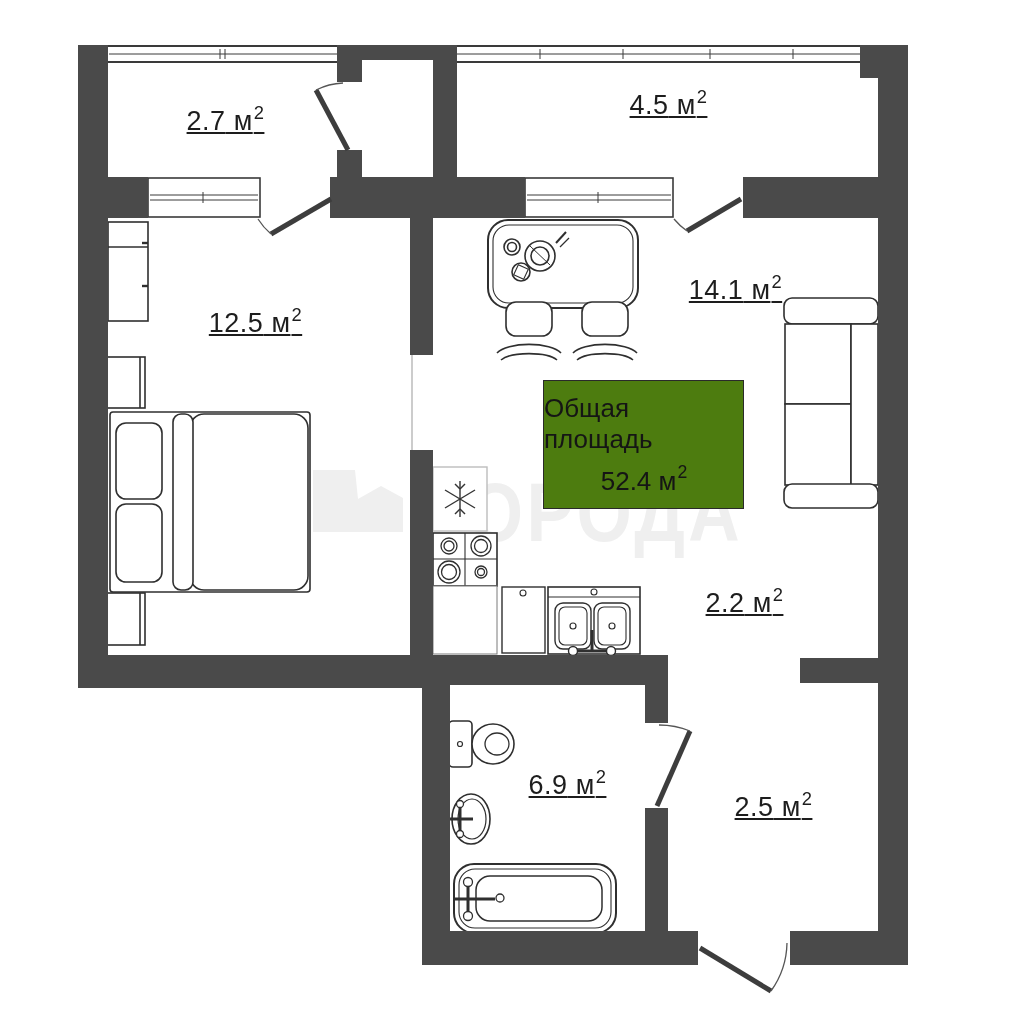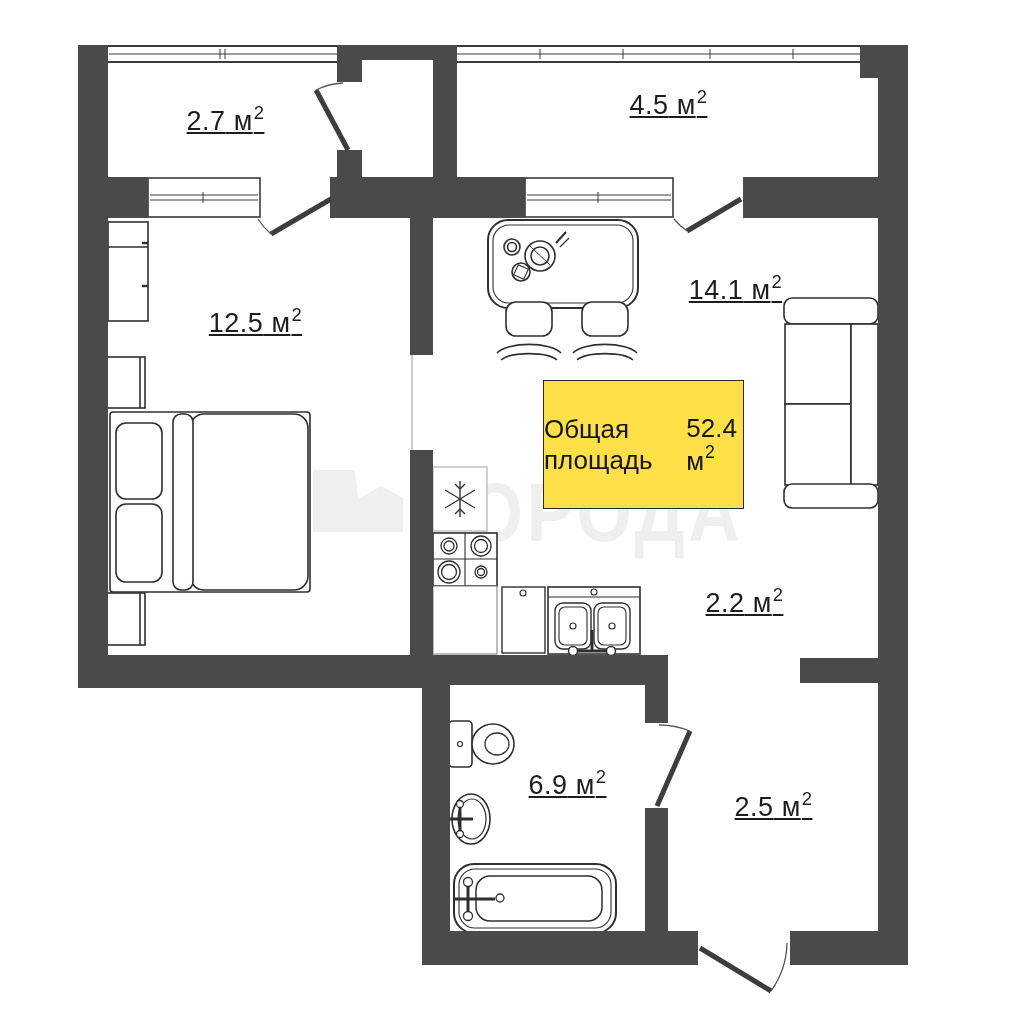--- a/index.html
+++ b/index.html
@@ -3,21 +3,21 @@
 <meta charset="utf-8">
 <style>
   html,body{margin:0;padding:0;background:#fff;}
   .canvas{position:relative;width:1014px;height:1014px;background:#fff;overflow:hidden;
           font-family:"Liberation Sans",sans-serif;}
   .plan-svg{position:absolute;left:0;top:0;}
   .room-label{position:absolute;transform:translate(-50%,-50%);white-space:nowrap;
               font-size:27px;color:#1d1d1d;letter-spacing:.5px;text-decoration:underline;}
   .room-label sup{font-size:.68em;position:relative;top:-1px;left:1px;}
   .total-box{position:absolute;left:543px;top:380px;width:199px;height:127px;
-             border:1.5px solid #2a2a2a;background:#fde047;display:flex;
+             border:1.5px solid #2a2a2a;background:#4d7c0f;display:flex;flex-direction:column;
              align-items:center;justify-content:center;gap:9px;color:#151515;}
   .total-box .t1{font-size:26px;}
   .total-box .t2{font-size:26px;}
   .total-box sup{font-size:.68em;position:relative;top:-2px;left:1px;}
   .wm-text{font-weight:bold;fill:#efefef;letter-spacing:4px;}
 </style>
 </head>
 <body>
 
 <div class="canvas">

